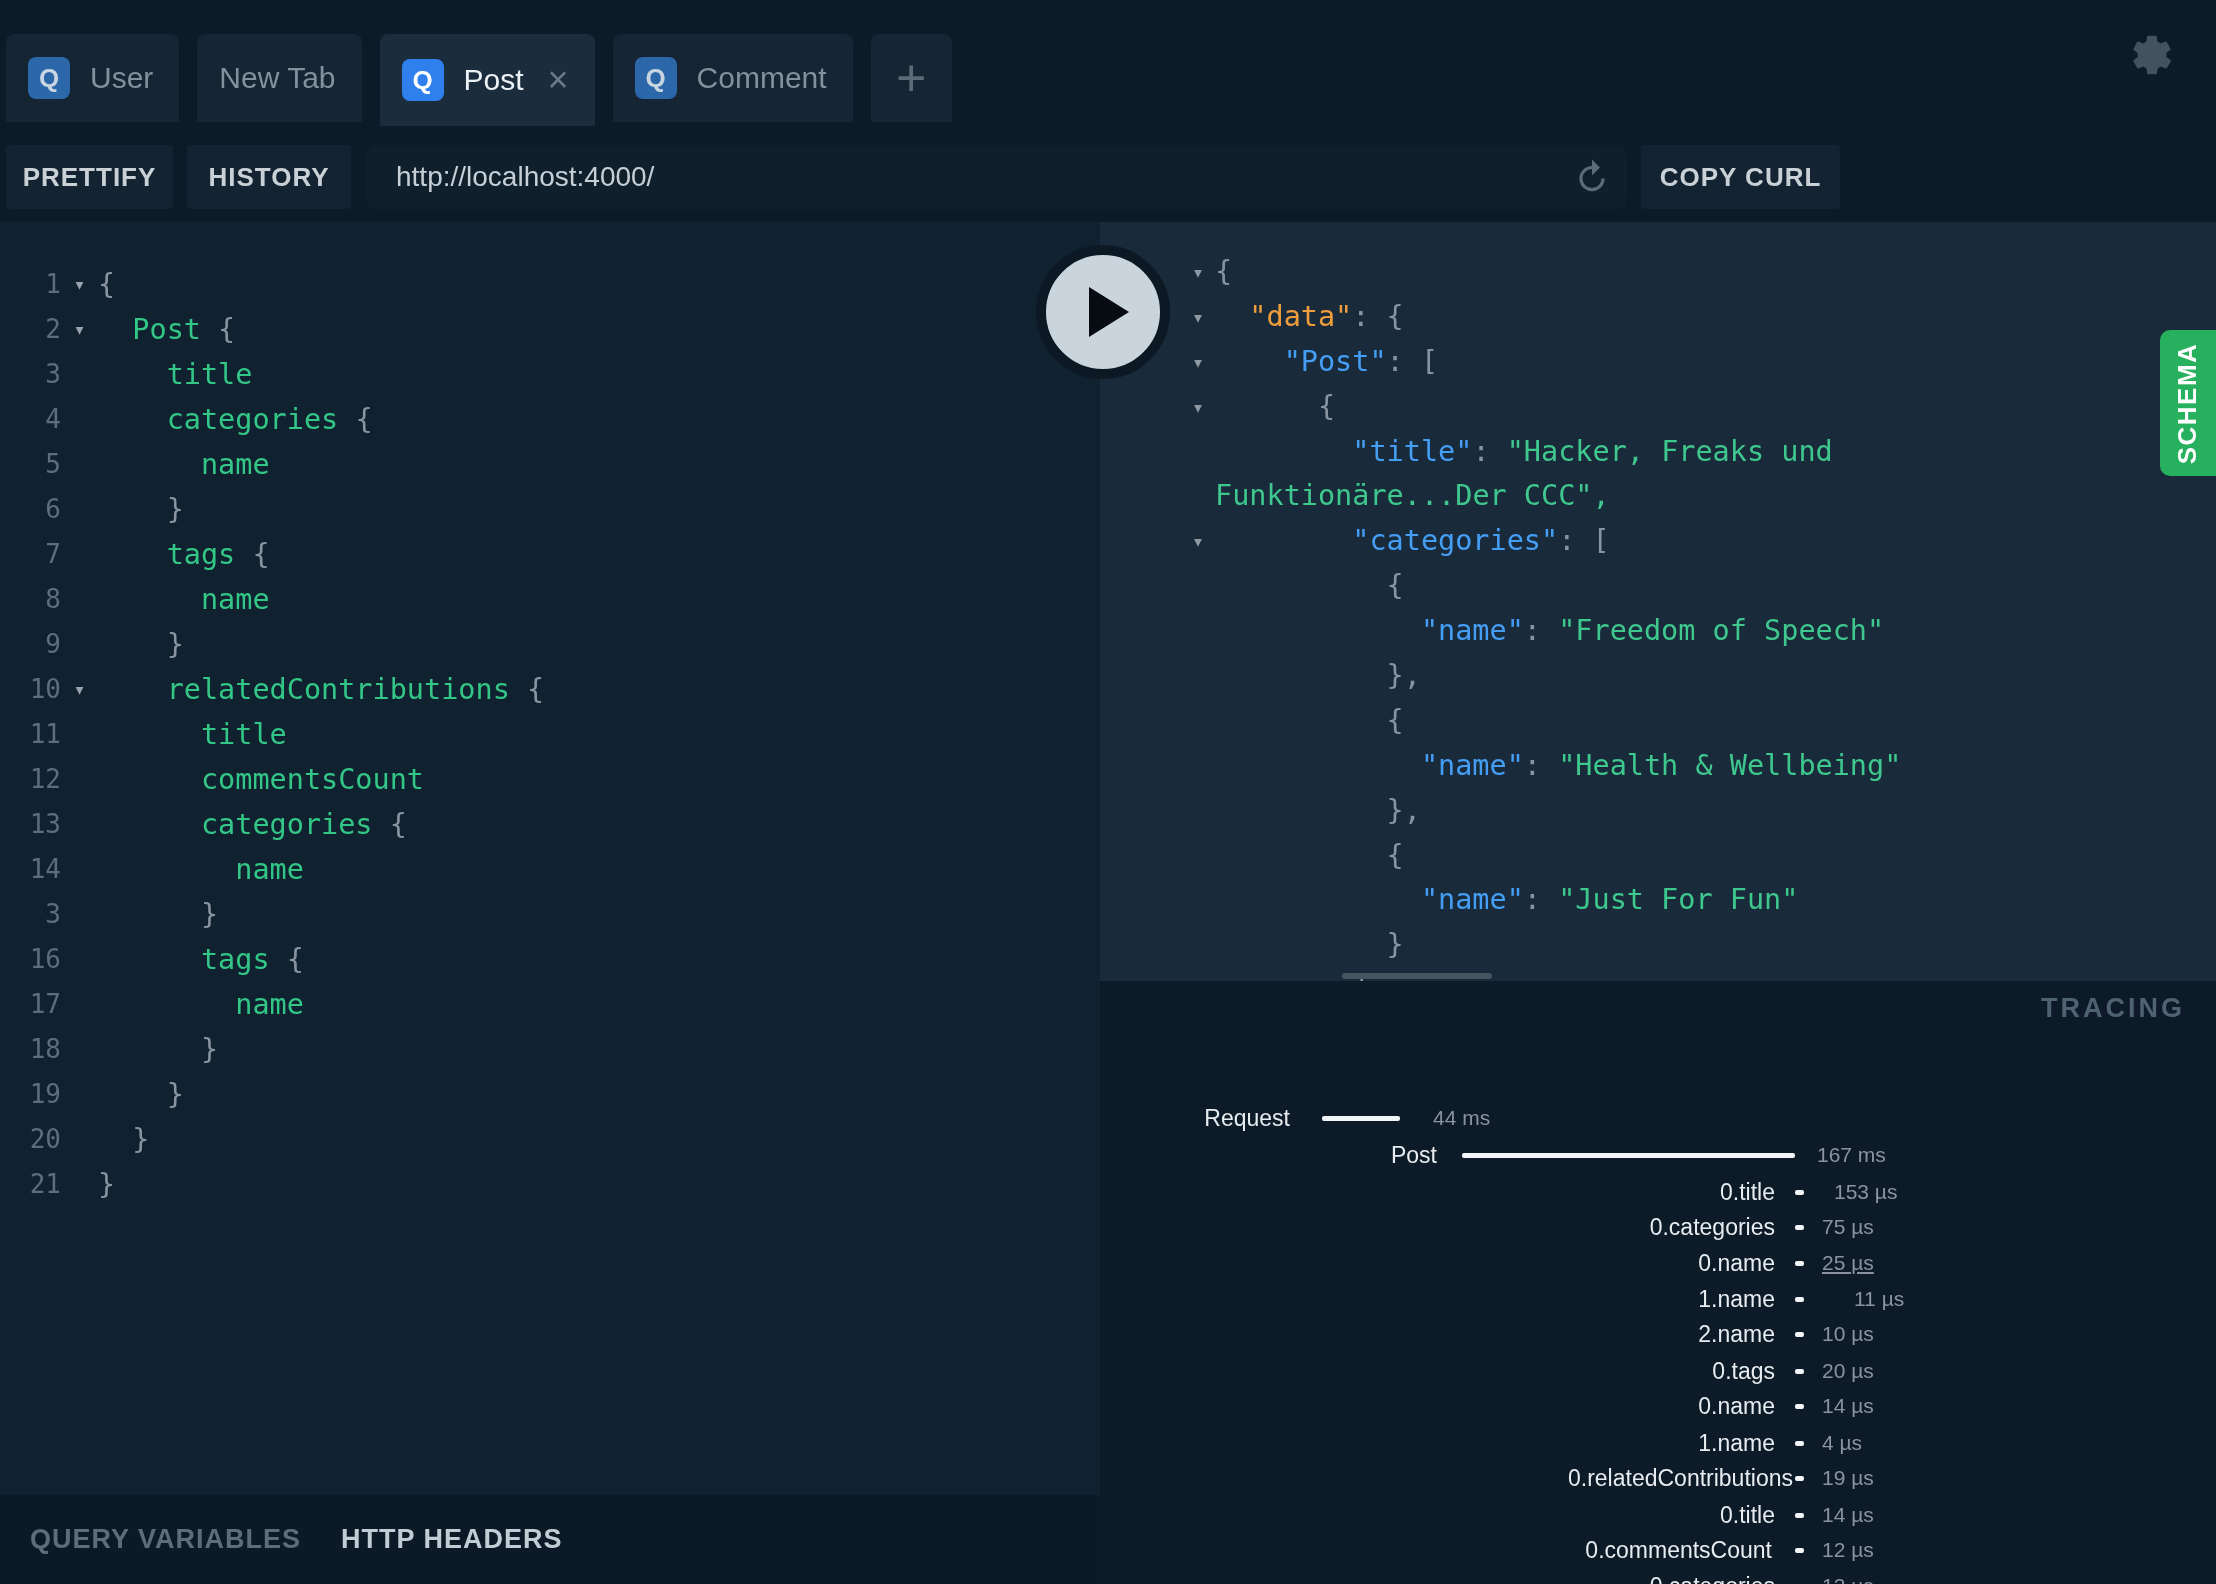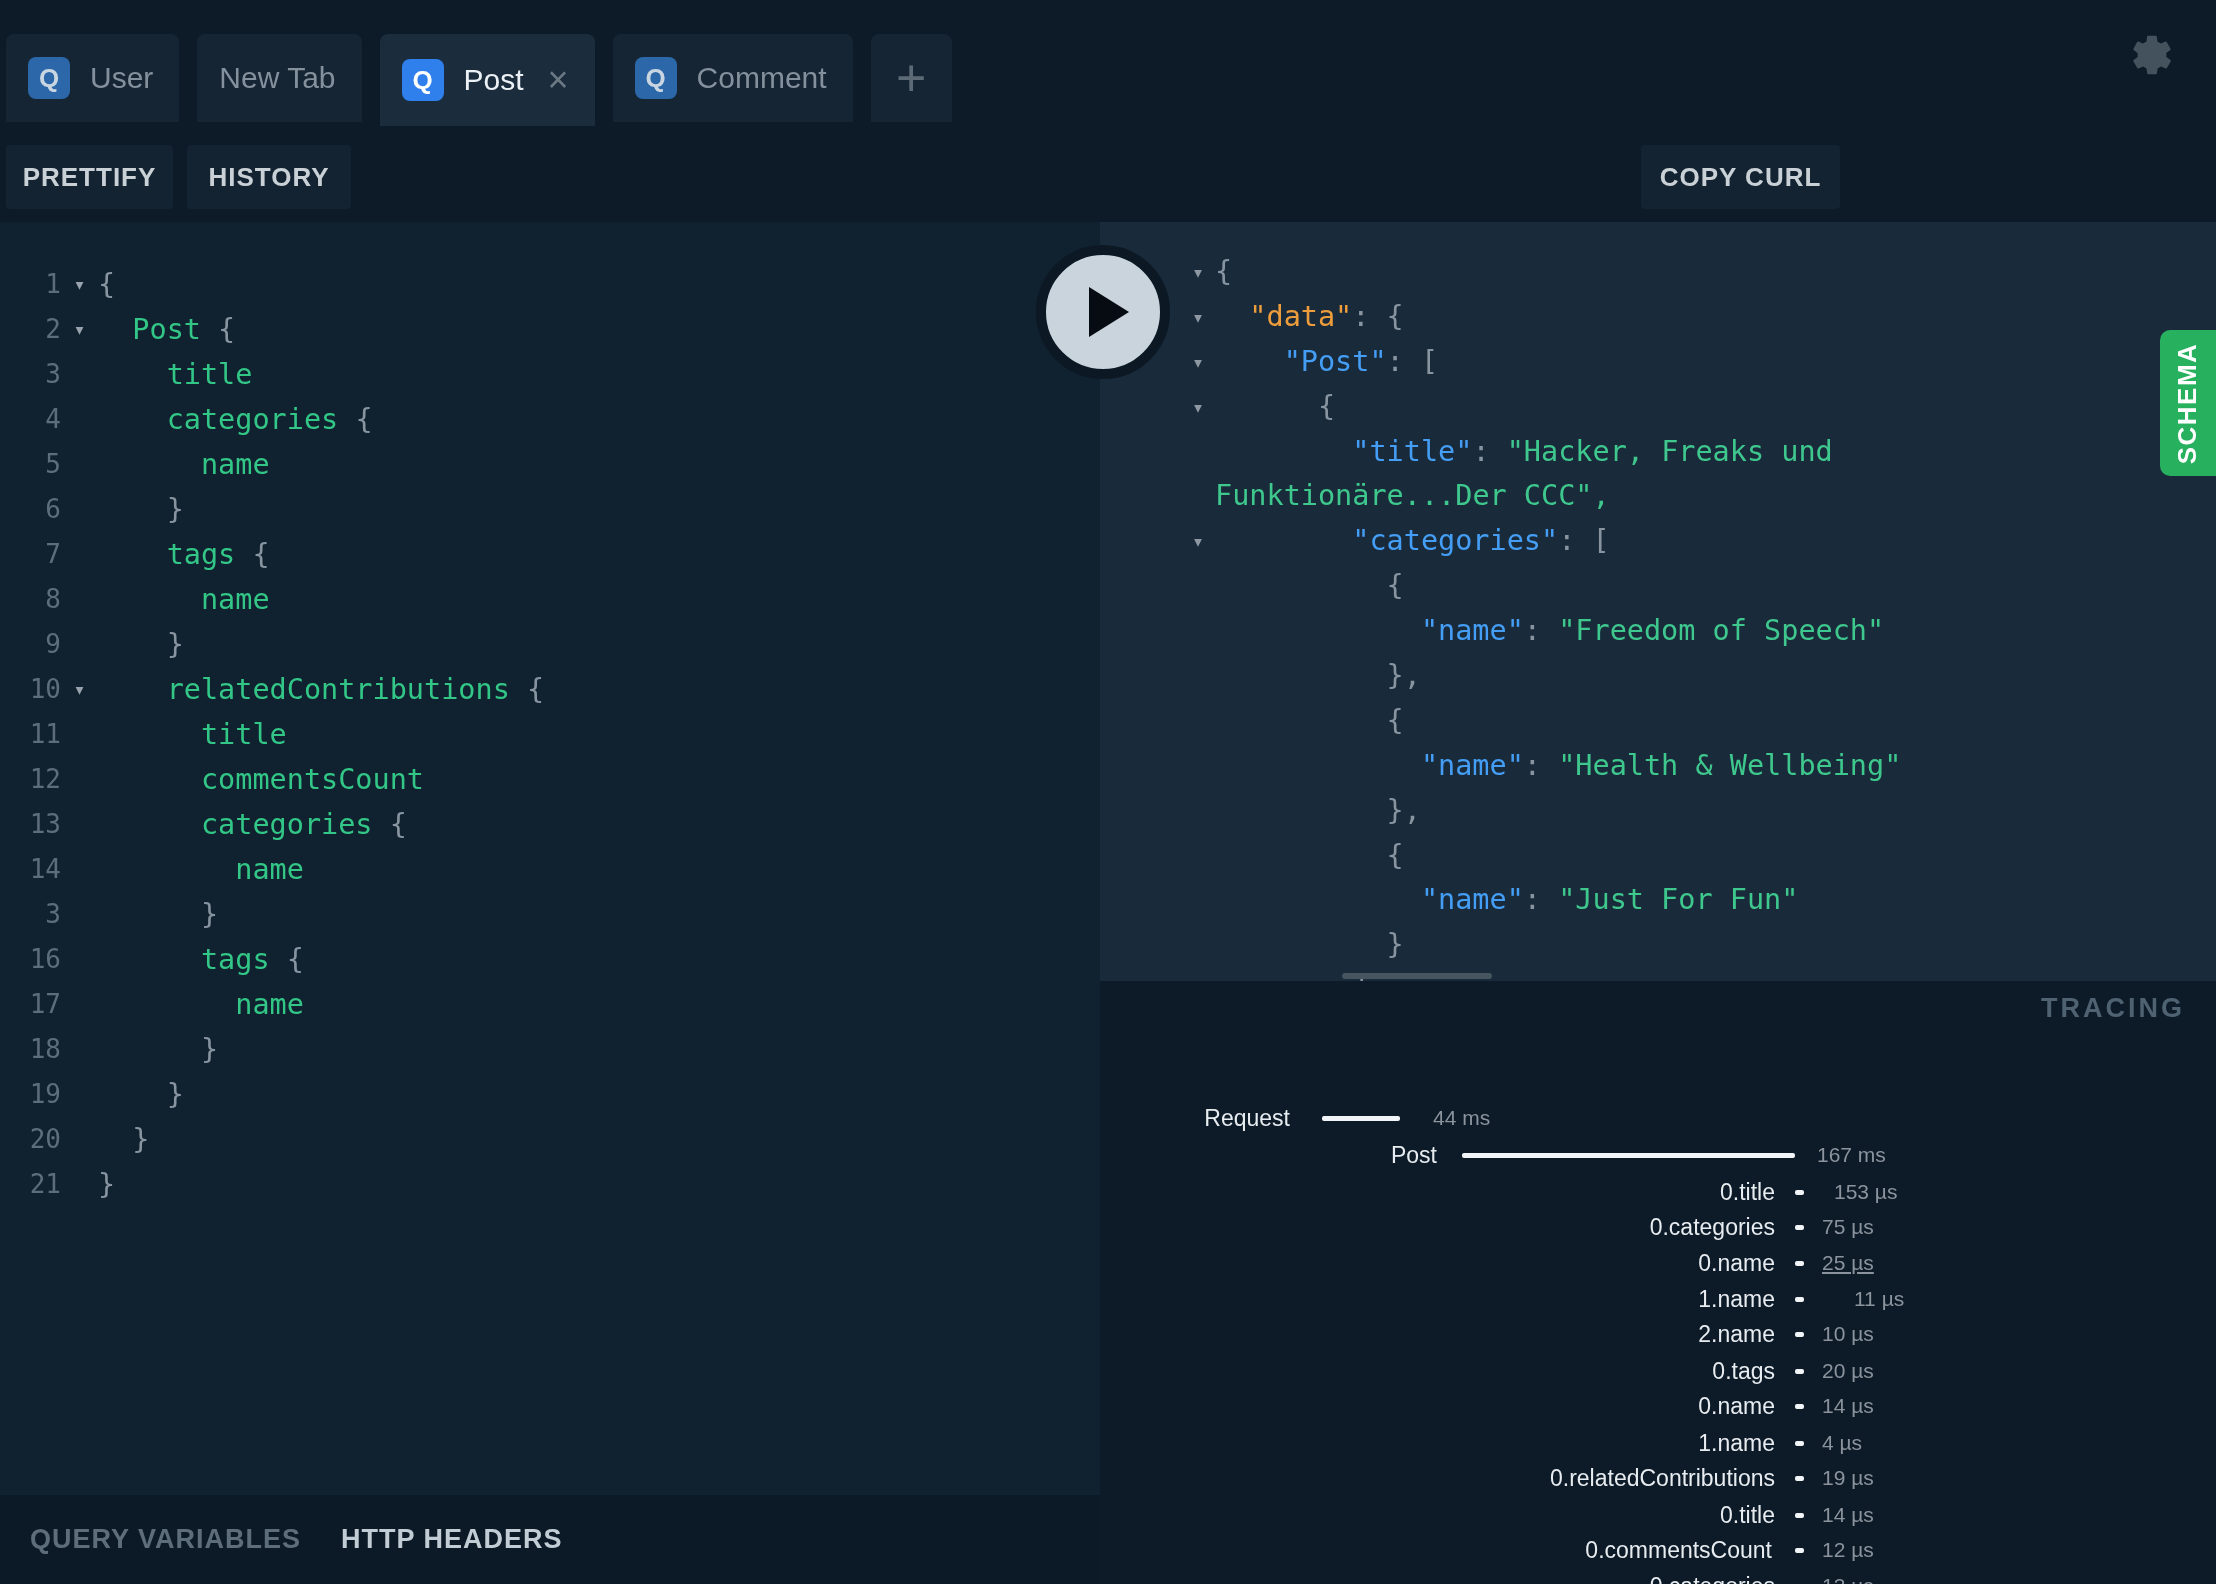--- a/index.html
+++ b/index.html
@@ -117,20 +117,28 @@
       </div>
     <div class="settings">
       <svg viewBox="0 0 24 24">
           <path d="M19.14 12.94c.04-.3.06-.61.06-.94s-.02-.64-.07-.94l2.03-1.58a.5.5 0 0 0 .12-.64l-1.92-3.32a.5.5 0 0 0-.61-.22l-2.39.96c-.5-.38-1.03-.7-1.62-.94l-.36-2.54a.5.5 0 0 0-.5-.42h-3.84a.5.5 0 0 0-.5.42l-.36 2.54c-.59.24-1.13.57-1.62.94l-2.39-.96a.5.5 0 0 0-.61.22L2.74 8.87a.5.5 0 0 0 .12.64l2.03 1.58c-.05.3-.09.63-.09.94s.02.64.07.94l-2.03 1.58a.5.5 0 0 0-.12.64l1.92 3.32c.12.22.39.3.61.22l2.39-.96c.5.38 1.03.7 1.62.94l.36 2.54c.05.24.25.42.5.42h3.84c.25 0 .46-.18.5-.42l.36-2.54c.59-.24 1.13-.56 1.62-.94l2.39.96c.23.09.49 0 .61-.22l1.92-3.32a.5.5 0 0 0-.12-.64l-2.01-1.58z"></path>
         </svg>
     </div>
   </div>
 
   <div class="toolbar-btn" style="left:6px; width:167px;">PRETTIFY</div>
   <div class="toolbar-btn" style="left:187px; width:164px;">HISTORY</div>
+  <div class="url-wrap">
+    <input readonly="" value="http://localhost:4000/" style="">
+    <div class="reload">
+      <svg viewBox="0 0 24 24">
+          <path d="M12 5V1L7 6l5 5V7a6 6 0 1 1-6 6H4a8 8 0 1 0 8-8z"></path>
+        </svg>
+    </div>
+  </div>
   <div class="toolbar-btn" style="left:1641px; width:199px;">COPY CURL</div>
 
   <div class="editor-pane">
     <div class="editor-lines" id="editor-lines">
         <div class="eline"><span class="ln">1</span><span class="fold">▾</span><span class="ecode" style="padding-left: 0ch;"><span class="tk-p">{</span></span></div>
         <div class="eline"><span class="ln">2</span><span class="fold">▾</span><span class="ecode" style="padding-left: 2ch;"><span class="tk-f">Post</span><span class="tk-p"> {</span></span></div>
         <div class="eline"><span class="ln">3</span><span class="fold"></span><span class="ecode" style="padding-left: 4ch;"><span class="tk-f">title</span></span></div>
         <div class="eline"><span class="ln">4</span><span class="fold"></span><span class="ecode" style="padding-left: 4ch;"><span class="tk-f">categories</span><span class="tk-p"> {</span></span></div>
         <div class="eline"><span class="ln">5</span><span class="fold"></span><span class="ecode" style="padding-left: 6ch;"><span class="tk-f">name</span></span></div>
         <div class="eline"><span class="ln">6</span><span class="fold"></span><span class="ecode" style="padding-left: 4ch;"><span class="tk-p">}</span></span></div>
@@ -235,21 +243,21 @@
           <span class="tlabel" style="right: 441px;">0.name</span>
           <div class="tbar" style="left: 695px; width: 9px;"></div>
           <span class="tval" style="left: 722px;">14 µs</span>
         </div>
         <div class="trow" style="top: 444px;">
           <span class="tlabel" style="right: 441px;">1.name</span>
           <div class="tbar" style="left: 695px; width: 9px;"></div>
           <span class="tval" style="left: 722px;">4 µs</span>
         </div>
         <div class="trow" style="top: 479px;">
-          <span class="tlabel" style="right: 441px;">0.relatedContributions</span>
+          <span class="tlabel" style="right: 423px;">0.relatedContributions</span>
           <div class="tbar" style="left: 695px; width: 9px;"></div>
           <span class="tval" style="left: 722px;">19 µs</span>
         </div>
         <div class="trow" style="top: 516px;">
           <span class="tlabel" style="right: 441px;">0.title</span>
           <div class="tbar" style="left: 695px; width: 9px;"></div>
           <span class="tval" style="left: 722px;">14 µs</span>
         </div>
         <div class="trow" style="top: 551px;">
           <span class="tlabel" style="right: 444px;">0.commentsCount</span>

